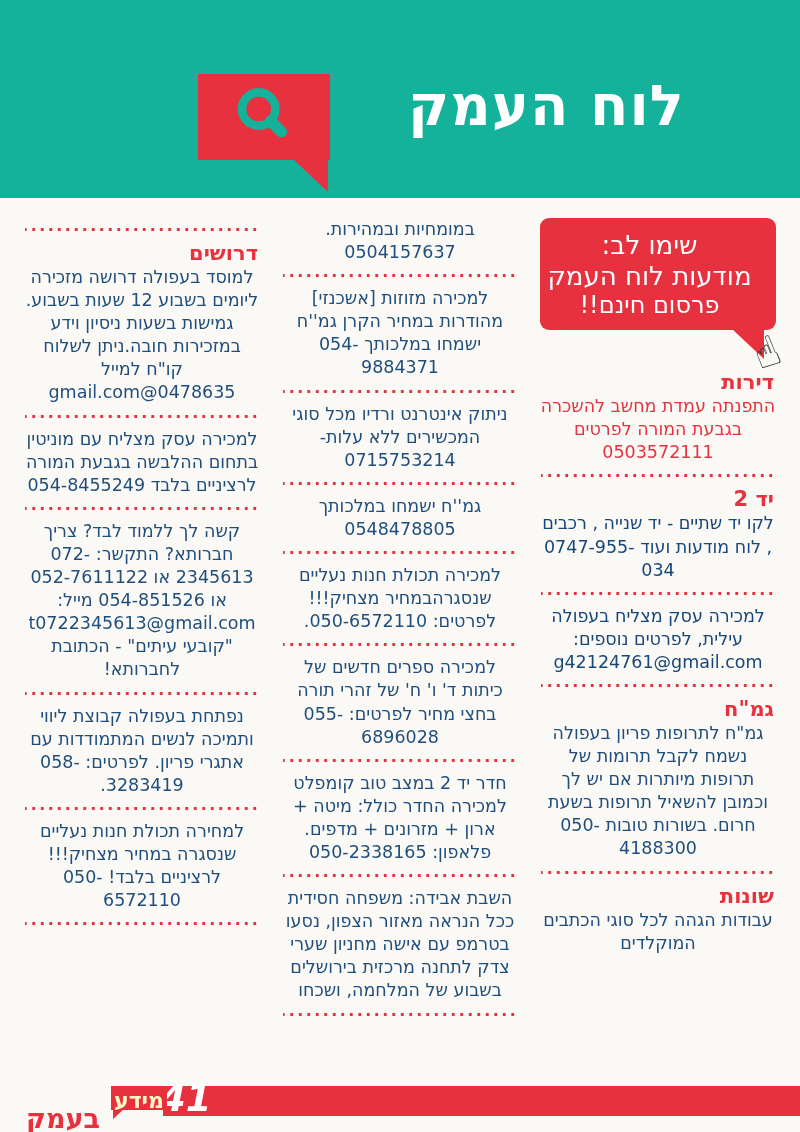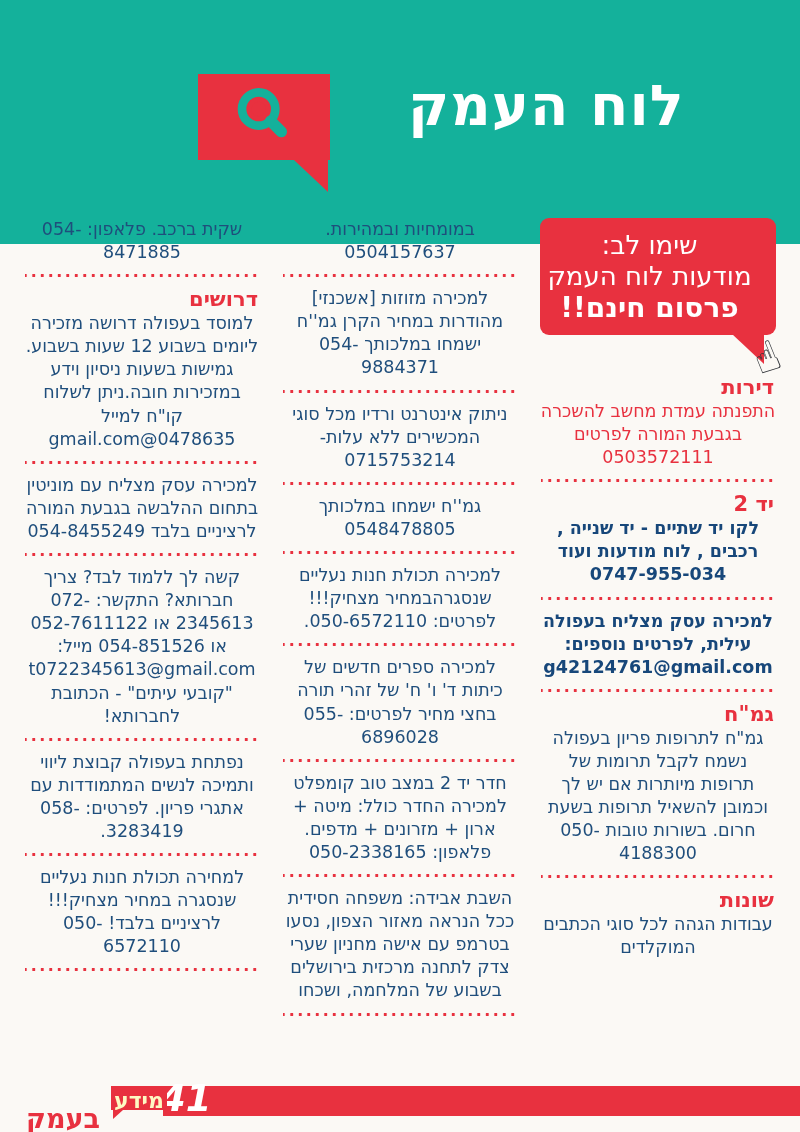--- a/index.html
+++ b/index.html
@@ -15,21 +15,21 @@
     background:#ffffff;
   }
   .page{
     position:relative;
     width:800px;height:1132px;
     background:var(--bg);
     overflow:hidden;
   }
   
   .masthead{
-    position:absolute;top:0;left:0;right:0;height:244px;
+    position:absolute;top:0;left:0;right:0;height:198px;
     background:var(--teal);
   }
   .logo-bubble{
     position:absolute;left:198px;top:74px;width:132px;height:86px;
     background:var(--red);
     display:flex;align-items:center;justify-content:center;
   }
   .logo-tail{
     position:absolute;top:100%;right:2px;width:0;height:0;
     border-top:32px solid var(--red);
@@ -48,21 +48,21 @@
     padding:20px 24px 0 24px;
     overflow:hidden;
   }
   .column{position:relative;}
   .ad{
     color:var(--ink);
     font-size:17.5px;line-height:1.32;
     text-align:center;
   }
   .ad.red{color:var(--red);}
-  .ad.bold{font-weight:bold;color:#17477a;}
+  .ad.bold{font-weight:normal;color:#17477a;}
   .section-header{
     color:var(--red);
     font-size:21px;font-weight:bold;
     text-align:right;
     margin:0 2px 1px 0;
   }
   .sep{
     height:5px;margin:9px 1px;
     background-image:radial-gradient(circle,var(--red) 1.7px,rgba(0,0,0,0) 1.9px);
     background-size:8.5px 5px;background-repeat:repeat-x;background-position:center right;
@@ -71,21 +71,21 @@
   .notice{
     position:relative;
     background:var(--red);
     border-radius:9px;
     color:#ffffff;
     text-align:center;
     padding:12px 23px 10px 6px;
     margin-bottom:40px;
   }
   .notice .n1,.notice .n2{font-size:26px;line-height:1.18;}
-  .notice .n3{font-size:28px;font-weight:bold;line-height:1.2;}
+  .notice .n3{font-size:24px;font-weight:normal;line-height:1.2;}
   .notice .nsmall{font-size:13px;margin-top:6px;line-height:1.2;}
   .notice-tail{
     position:absolute;top:99%;right:12px;width:0;height:0;
     border-top:30px solid var(--red);
     border-left:32px solid transparent;
   }
   .hand{
     position:absolute;bottom:-44px;right:-4px;
     font-size:42px;line-height:1;color:#2f3338;
     transform:rotate(-22deg);
@@ -176,21 +176,20 @@
           <div class="sep"></div>
           <div class="ad">חדר יד 2 במצב טוב קומפלט למכירה החדר כולל: מיטה + ארון + מזרונים + מדפים. פלאפון: 050-2338165</div>
           <div class="sep"></div>
           <div class="ad">השבת אבידה: משפחה חסידית ככל הנראה מאזור הצפון, נסעו בטרמפ עם אישה מחניון שערי צדק לתחנה מרכזית בירושלים בשבוע של המלחמה, ושכחו</div>
           <div class="sep"></div>
         </div>
     </section>
 
     <section class="column">
       <div class="col-blocks">
-          <div class="ad">שקית ברכב. פלאפון: 054-8471885</div>
           <div class="sep"></div>
           <div class="section-header">דרושים</div>
           <div class="ad">למוסד בעפולה דרושה מזכירה ליומים בשבוע 12 שעות בשבוע. גמישות בשעות ניסיון וידע במזכירות חובה.ניתן לשלוח קו"ח למייל 0478635@gmail.com</div>
           <div class="sep"></div>
           <div class="ad">למכירה עסק מצליח עם מוניטין  בתחום ההלבשה בגבעת המורה  לרציניים בלבד 054-8455249</div>
           <div class="sep"></div>
           <div class="ad">קשה לך ללמוד לבד? צריך חברותא? התקשר: 072-2345613 או 052-7611122 או 054-851526 מייל: t0722345613@gmail.com "קובעי עיתים" - הכתובת לחברותא!</div>
           <div class="sep"></div>
           <div class="ad">נפתחת בעפולה קבוצת ליווי ותמיכה לנשים המתמודדות עם אתגרי פריון. לפרטים: 058-3283419.</div>
           <div class="sep"></div>

